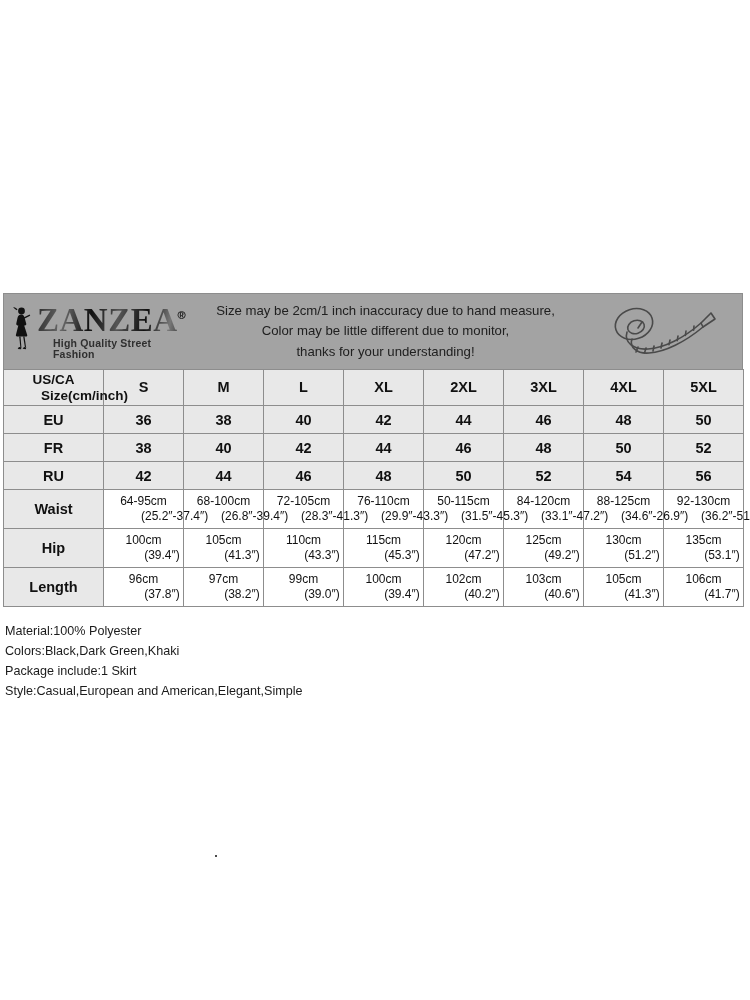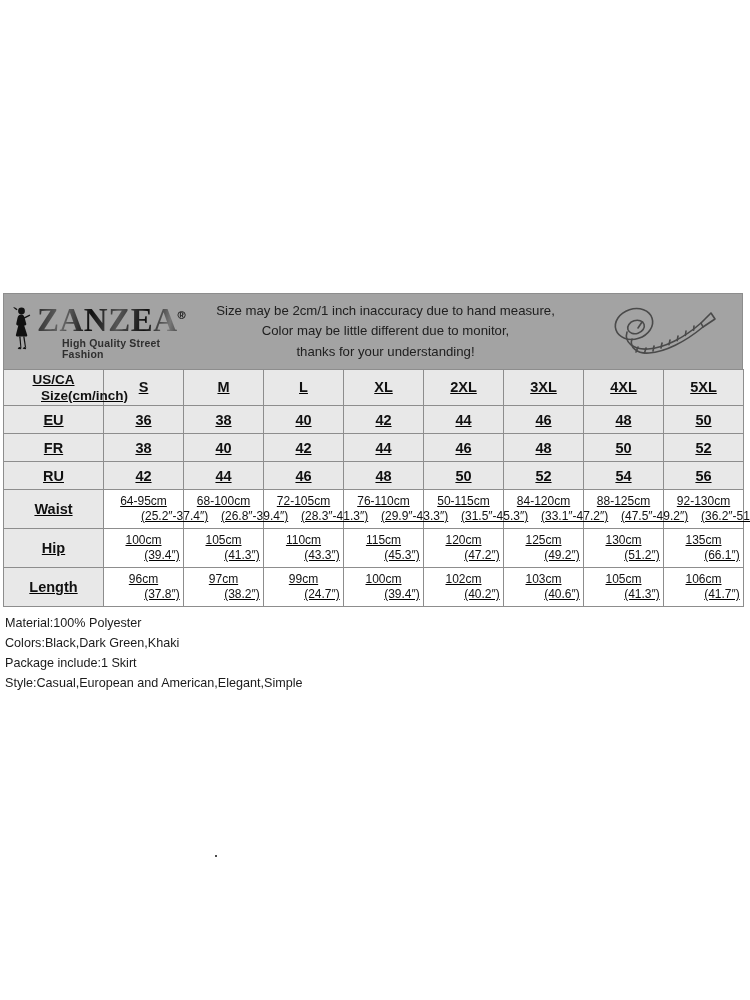--- a/index.html
+++ b/index.html
@@ -74,21 +74,21 @@
     color: #2b2b2b;
     -webkit-text-fill-color: #2b2b2b;
   }
   .logo-tagline {
     font-family: "Liberation Sans", sans-serif;
     font-size: 10.5px;
     font-weight: 700;
     color: #2f2f2f;
     letter-spacing: 0.2px;
     margin-top: 1px;
-    margin-left: 25px;
+    margin-left: 16px;
   }
   .banner-note {
     flex: 1 1 auto;
     text-align: center;
     font-size: 13.2px;
     color: #202020;
     line-height: 1.55;
     padding: 0 6px;
   }
   .banner-note div { white-space: nowrap; }
@@ -99,21 +99,20 @@
     align-items: center;
     justify-content: center;
   }
 
   
   table.size-table {
     border-collapse: collapse;
     width: 740px;
     table-layout: fixed;
     background: #14b8a6;
-    text-decoration: underline;
   }
   table.size-table td {
     border: 1px solid #8d8d8d;
     text-align: center;
     vertical-align: middle;
     color: #111111;
     padding: 0;
   }
   col.c-label { width: 100px; }
   col.c-size  { width: 80px; }
@@ -142,21 +141,21 @@
   .row-meas td.label-cell {
     background: #e8e8e8;
     font-size: 14.5px;
     font-weight: 700;
   }
   .cm-line { display: block; }
   .in-line { display: block; margin-left: 37px; }
 
   
   .footer {
-    margin-top: 7px;
+    margin-top: 15px;
     padding-left: 2px;
     font-size: 12.6px;
     color: #1b1b1b;
     line-height: 1.58;
   }
   .footer div { white-space: nowrap; }
 
   .speck {
     position: absolute;
     left: 215px;
@@ -304,21 +303,21 @@
           <td>
             <span class="cm-line">50-115cm</span>
             <span class="in-line">(31.5″-45.3″)</span>
           </td>
           <td>
             <span class="cm-line">84-120cm</span>
             <span class="in-line">(33.1″-47.2″)</span>
           </td>
           <td>
             <span class="cm-line">88-125cm</span>
-            <span class="in-line">(47.5″-49.2″)</span>
+            <span class="in-line">(34.6″-26.9″)</span>
           </td>
           <td>
             <span class="cm-line">92-130cm</span>
             <span class="in-line">(36.2″-51.2″)</span>
           </td>
         </tr>
         <tr class="row-meas">
           <td class="label-cell">Hip</td>
           <td>
             <span class="cm-line">100cm</span>
@@ -343,36 +342,36 @@
           <td>
             <span class="cm-line">125cm</span>
             <span class="in-line">(49.2″)</span>
           </td>
           <td>
             <span class="cm-line">130cm</span>
             <span class="in-line">(51.2″)</span>
           </td>
           <td>
             <span class="cm-line">135cm</span>
-            <span class="in-line">(66.1″)</span>
+            <span class="in-line">(53.1″)</span>
           </td>
         </tr>
         <tr class="row-meas">
           <td class="label-cell">Length</td>
           <td>
             <span class="cm-line">96cm</span>
             <span class="in-line">(37.8″)</span>
           </td>
           <td>
             <span class="cm-line">97cm</span>
             <span class="in-line">(38.2″)</span>
           </td>
           <td>
             <span class="cm-line">99cm</span>
-            <span class="in-line">(24.7″)</span>
+            <span class="in-line">(39.0″)</span>
           </td>
           <td>
             <span class="cm-line">100cm</span>
             <span class="in-line">(39.4″)</span>
           </td>
           <td>
             <span class="cm-line">102cm</span>
             <span class="in-line">(40.2″)</span>
           </td>
           <td>

